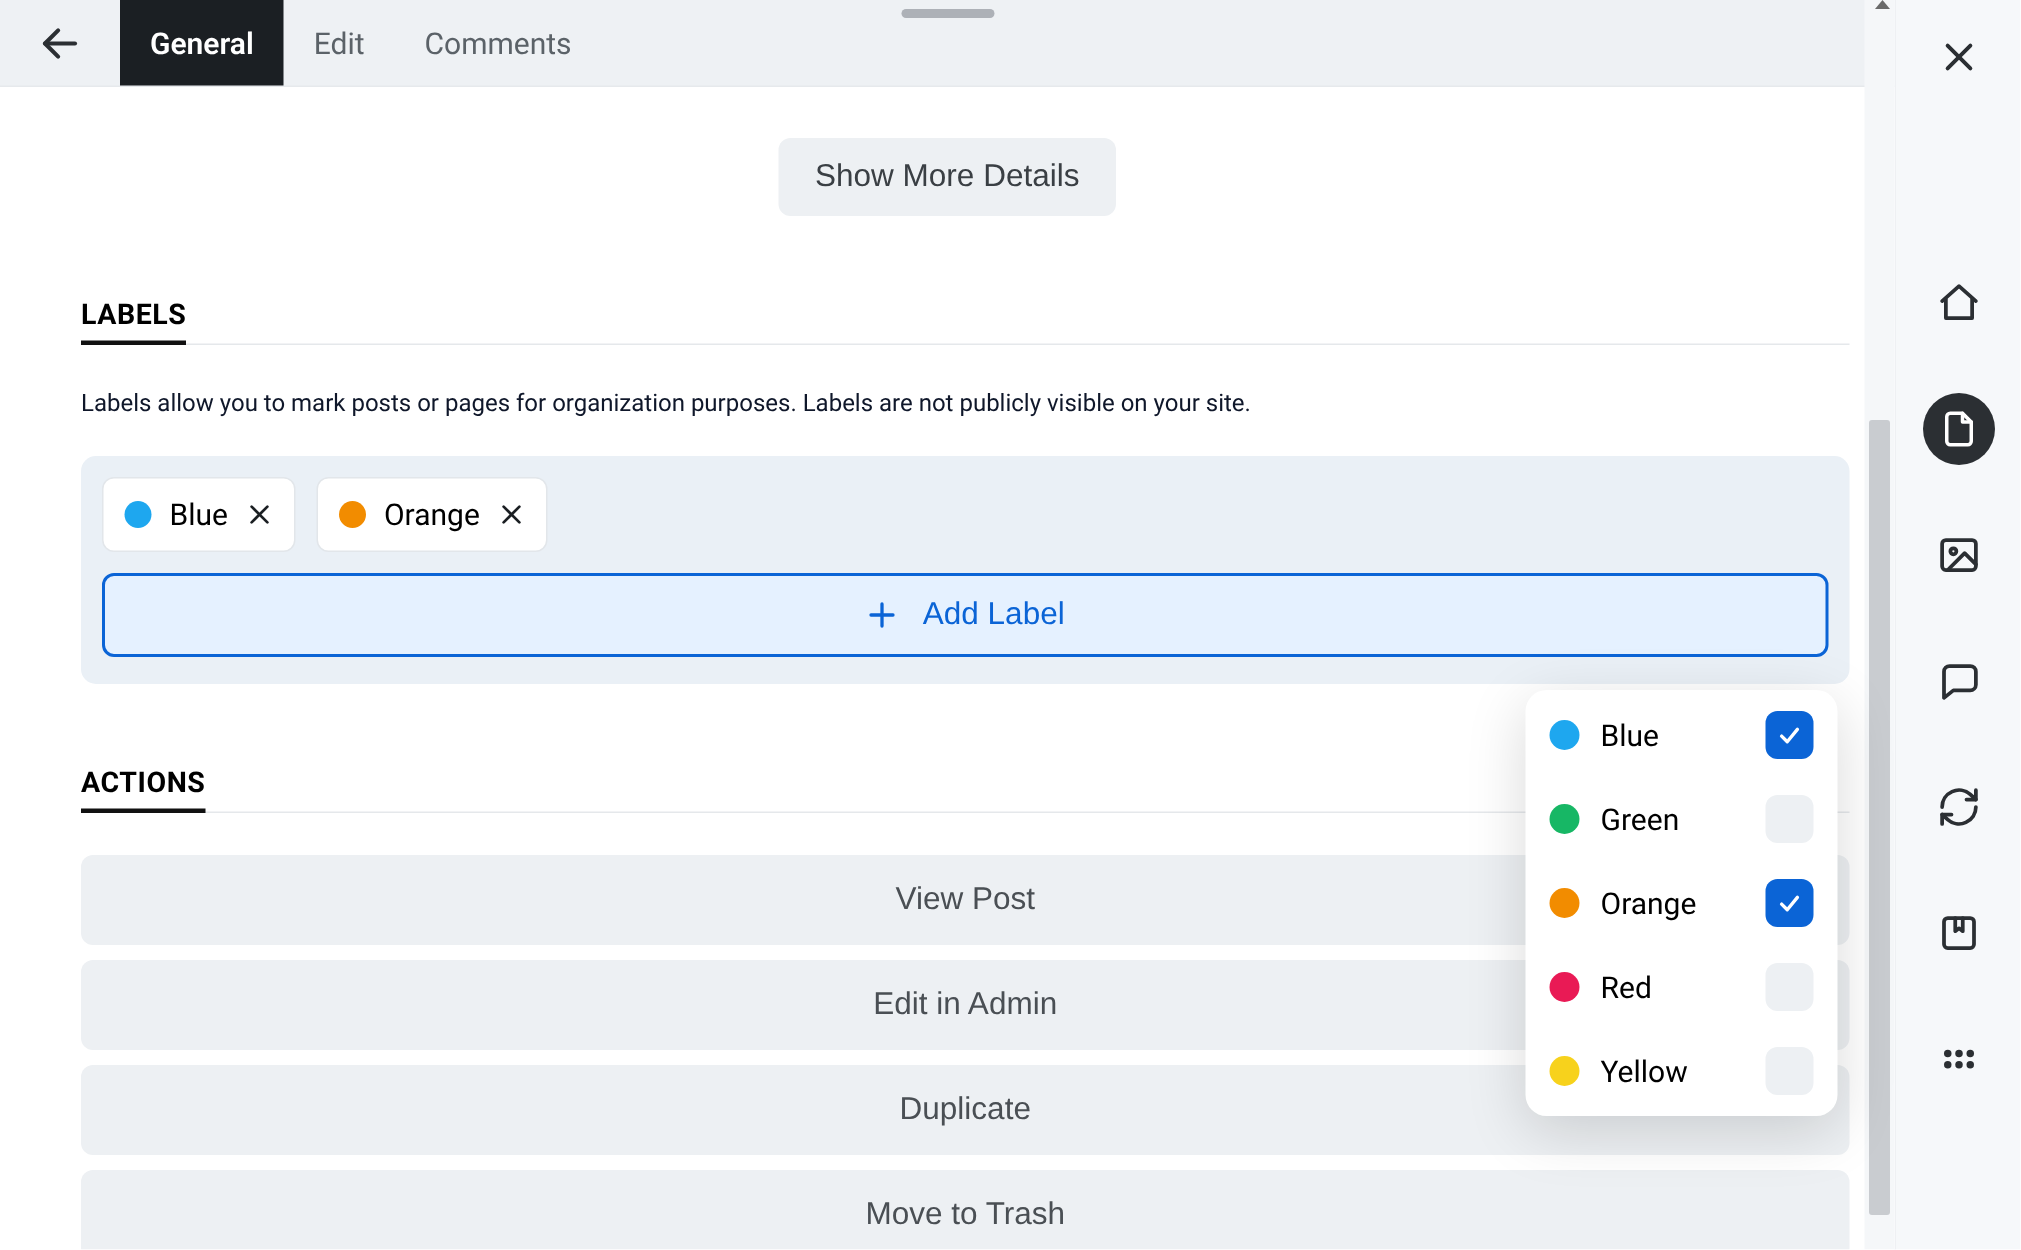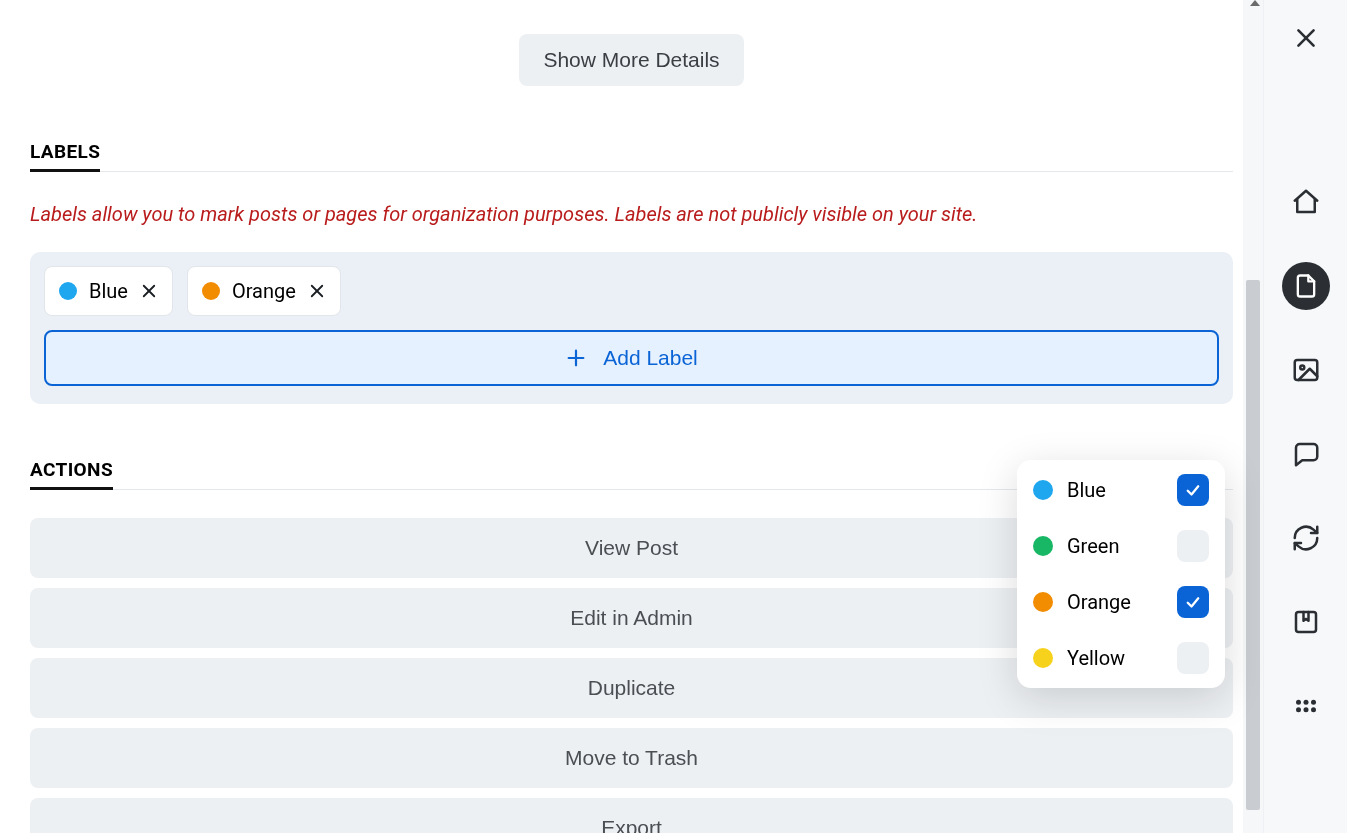--- a/index.html
+++ b/index.html
@@ -16,24 +16,24 @@
   
   .topbar { height: 58px; background: #eef1f4; display: flex; align-items: stretch; position: relative; border-bottom: 1px solid #e6e9ec; }
   .drag-handle { position: absolute; top: 6px; left: 50%; transform: translateX(-50%); width: 62px; height: 6px; background: #adb1b7; border-radius: 3px; }
   .back-btn { width: 80px; display: flex; align-items: center; justify-content: center; cursor: pointer; }
   .tab { padding: 0 20px; display: flex; align-items: center; font-size: 20px; color: #5b6268; cursor: pointer; }
   .tab.active { background: #1b1f23; color: #fff; font-weight: 600; }
 
   .content { padding: 0 0 40px 0; }
   .show-more { margin: 34px auto 0; display: block; background: #edf0f3; border: none; border-radius: 8px; padding: 14px 24px; font-size: 21px; color: #3a3f44; cursor: pointer; }
 
-  .section { margin-top: 54px; padding: 0 30px; }
+  .section { margin-top: 54px; padding: 0 30px; margin-left: 24px; }
   .section-title { font-size: 19px; font-weight: 700; letter-spacing: .02em; padding-bottom: 6px; display: inline-block; border-bottom: 3px solid #111; }
   .section-rule { height: 1px; background: #e5e8eb; margin-top: -1px; }
-  .label-help { font-size: 20px; font-style: italic; color: #b91c1c; margin-top: 28px; line-height: 1.4; }
+  .label-help { font-size: 16px; color: #0f172a; margin-top: 28px; line-height: 1.4; }
 
   .labels-box { margin-top: 24px; background: #eaf0f6; border-radius: 10px; padding: 14px 14px 18px; position: relative; }
   .chips-row { display: flex; gap: 14px; flex-wrap: wrap; }
   .chip { background: #fff; border: 1px solid #e2e6ea; border-radius: 8px; display: flex; align-items: center; gap: 12px; padding: 12px 14px; font-size: 20px; }
   .dot { width: 18px; height: 18px; border-radius: 50%; display: inline-block; }
   .chip .close { cursor: pointer; color: #222; }
 
   .add-label { margin-top: 14px; width: 100%; background: #e5f1ff; border: 2px solid #0b64d6; border-radius: 8px; color: #0b64d6; font-size: 21px; padding: 14px 0; display: flex; align-items: center; justify-content: center; gap: 16px; cursor: pointer; }
 
   .actions-grid { margin-top: 28px; display: grid; grid-template-columns: 1fr; gap: 10px 10px; }
@@ -55,20 +55,32 @@
 
   svg { display: block; }
 </style>
 </head>
 <body>
 
 <div class="app">
   <div class="main">
     <div class="scroll-region">
 
+      <div class="topbar">
+        <div class="drag-handle"></div>
+        <div class="back-btn">
+          <svg width="30" height="30" viewBox="0 0 24 24" fill="none" stroke="#2b2f33" stroke-width="2.2" stroke-linecap="round" stroke-linejoin="round">
+              <line x1="20" y1="12" x2="4" y2="12"></line>
+              <polyline points="11 5 4 12 11 19"></polyline>
+            </svg>
+        </div>
+        <div class="tab active">General</div>
+        <div class="tab">Edit</div>
+        <div class="tab">Comments</div>
+      </div>
 
       <div class="content">
         <button class="show-more">Show More Details</button>
 
         <div class="section">
           <span class="section-title">LABELS</span>
           <div class="section-rule"></div>
           <p class="label-help">Labels allow you to mark posts or pages for organization purposes. Labels are not publicly visible on your site.</p>
 
           <div class="labels-box">
@@ -135,20 +147,25 @@
         <div class="pop-row">
           <span class="dot" style="background:#f28c00"></span>
           <span class="lbl">Orange</span>
           <span class="check on">
               <svg viewBox="0 0 24 24" fill="none" stroke="#fff" stroke-width="3" stroke-linecap="round" stroke-linejoin="round">
                 <polyline points="5 13 10 18 19 7"></polyline>
               </svg>
             </span>
         </div>
         <div class="pop-row">
+          <span class="dot" style="background:#e91a55"></span>
+          <span class="lbl">Red</span>
+          <span class="check"></span>
+        </div>
+        <div class="pop-row">
           <span class="dot" style="background:#f7d21c"></span>
           <span class="lbl">Yellow</span>
           <span class="check"></span>
         </div>
       </div>
 
     </div>
     <div class="fake-scroll">
       <div class="fake-scroll-thumb"></div>
     </div>

